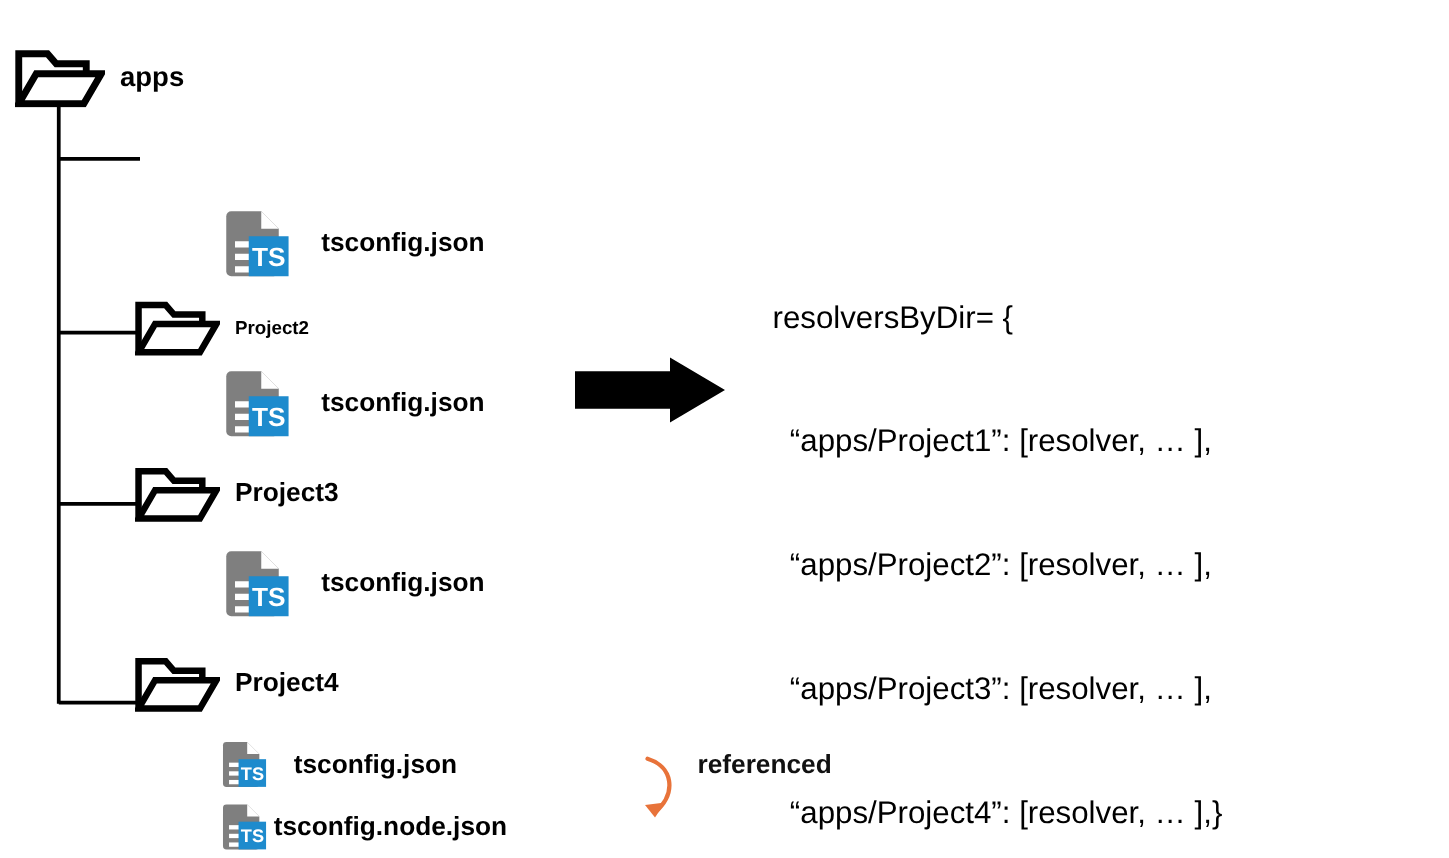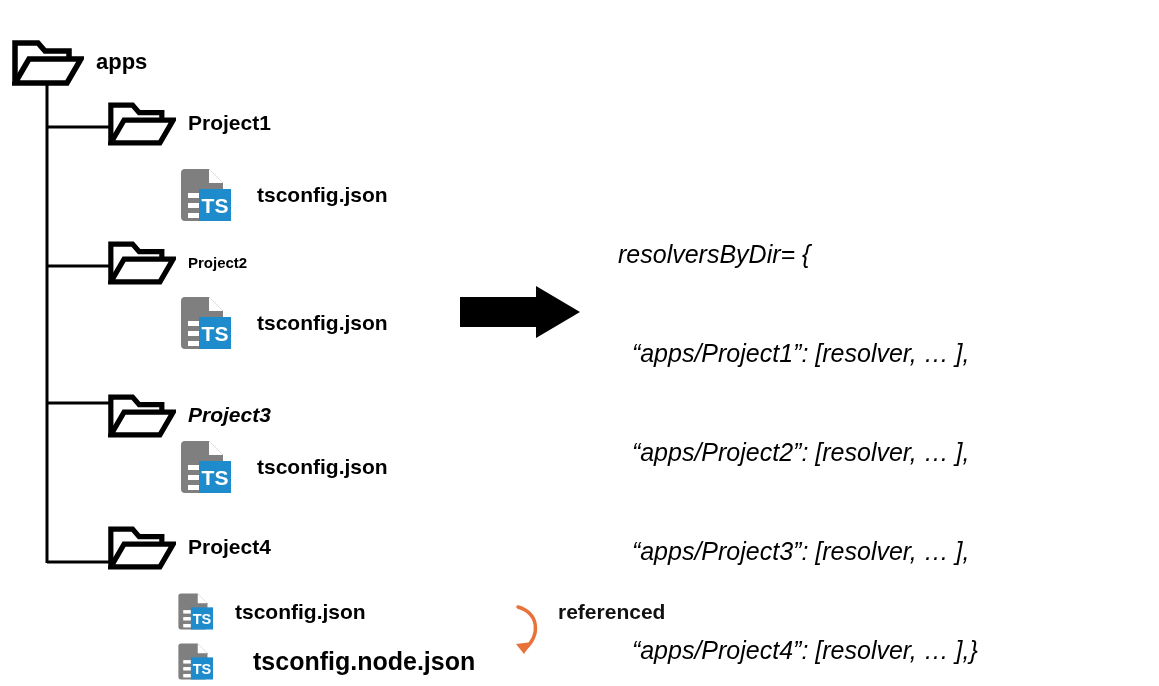--- a/index.html
+++ b/index.html
@@ -64,21 +64,20 @@
     top: 172px;
     font-family: "Liberation Sans", sans-serif;
     font-size: 25px;
     line-height: 33px;
     font-weight: 500;
     color: #000;
     white-space: pre;
   }
   .code-line {
     white-space: pre;
-    font-style: italic;
   }
 
   
   .big-arrow {
     position: absolute;
     left: 458px;
     top: 284px;
   }
 
   
@@ -112,27 +111,20 @@
   </svg>
 
   <div class="node" style="left:12px; top:38px;">
     <svg class="folder-icon" width="72" height="48" viewBox="0 0 72 48" xmlns="http://www.w3.org/2000/svg">
       <path d="M3 45 L3 5 L26 5 L33 13 L57 13 L57 22" fill="none" stroke="#000" stroke-width="5.5" stroke-linejoin="miter" stroke-linecap="butt"></path>
       <path d="M3 45 L17 21 L69 21 L55 45 Z" fill="#ffffff" stroke="#000" stroke-width="5.5" stroke-linejoin="miter"></path>
     </svg>
     <span class="node-label" style="font-size:22px; margin-left:12px;">apps</span>
   </div>
 
-  <div class="node" style="left:108px; top:100px;">
-    <svg class="folder-icon" width="68" height="46" viewBox="0 0 72 48" xmlns="http://www.w3.org/2000/svg">
-      <path d="M3 45 L3 5 L26 5 L33 13 L57 13 L57 22" fill="none" stroke="#000" stroke-width="5.5" stroke-linejoin="miter" stroke-linecap="butt"></path>
-      <path d="M3 45 L17 21 L69 21 L55 45 Z" fill="#ffffff" stroke="#000" stroke-width="5.5" stroke-linejoin="miter"></path>
-    </svg>
-    <span class="node-label" style="font-size:21px; margin-left:12px;">Project1</span>
-  </div>
 
   <div class="node" style="left:179px; top:167px;">
     <svg class="ts-icon" width="52" height="56" viewBox="0 0 52 56" xmlns="http://www.w3.org/2000/svg">
       <path d="M2 6 a4 4 0 0 1 4 -4 L30 2 L44 16 L44 50 a4 4 0 0 1 -4 4 L6 54 a4 4 0 0 1 -4 -4 Z" fill="#7f7f7f"></path>
       <path d="M30 2 L44 16 L30 16 Z" fill="#ffffff"></path>
       <rect x="9" y="26" width="18" height="5" fill="#ffffff"></rect>
       <rect x="9" y="36" width="18" height="5" fill="#ffffff"></rect>
       <rect x="9" y="46" width="18" height="5" fill="#ffffff"></rect>
       <rect x="20" y="22" width="32" height="32" fill="#1e8bcd"></rect>
       <text x="36" y="46" font-family="Liberation Sans, sans-serif" font-size="21" font-weight="bold" fill="#ffffff" text-anchor="middle">TS</text>
@@ -154,21 +146,21 @@
       <path d="M30 2 L44 16 L30 16 Z" fill="#ffffff"></path>
       <rect x="9" y="26" width="18" height="5" fill="#ffffff"></rect>
       <rect x="9" y="36" width="18" height="5" fill="#ffffff"></rect>
       <rect x="9" y="46" width="18" height="5" fill="#ffffff"></rect>
       <rect x="20" y="22" width="32" height="32" fill="#1e8bcd"></rect>
       <text x="36" y="46" font-family="Liberation Sans, sans-serif" font-size="21" font-weight="bold" fill="#ffffff" text-anchor="middle">TS</text>
     </svg>
     <span class="node-label" style="font-size:21px; margin-left:26px;">tsconfig.json</span>
   </div>
 
-  <div class="node" style="left:108px; top:392px;font-style:italic;">
+  <div class="node" style="left:108px; top:372px;">
     <svg class="folder-icon" width="68" height="46" viewBox="0 0 72 48" xmlns="http://www.w3.org/2000/svg">
       <path d="M3 45 L3 5 L26 5 L33 13 L57 13 L57 22" fill="none" stroke="#000" stroke-width="5.5" stroke-linejoin="miter" stroke-linecap="butt"></path>
       <path d="M3 45 L17 21 L69 21 L55 45 Z" fill="#ffffff" stroke="#000" stroke-width="5.5" stroke-linejoin="miter"></path>
     </svg>
     <span class="node-label" style="font-size:21px; margin-left:12px;">Project3</span>
   </div>
 
   <div class="node" style="left:179px; top:439px;">
     <svg class="ts-icon" width="52" height="56" viewBox="0 0 52 56" xmlns="http://www.w3.org/2000/svg">
       <path d="M2 6 a4 4 0 0 1 4 -4 L30 2 L44 16 L44 50 a4 4 0 0 1 -4 4 L6 54 a4 4 0 0 1 -4 -4 Z" fill="#7f7f7f"></path>
@@ -206,21 +198,21 @@
   <div class="node" style="left:177px; top:642px;">
     <svg class="ts-icon" width="36" height="39" viewBox="0 0 52 56" xmlns="http://www.w3.org/2000/svg">
       <path d="M2 6 a4 4 0 0 1 4 -4 L30 2 L44 16 L44 50 a4 4 0 0 1 -4 4 L6 54 a4 4 0 0 1 -4 -4 Z" fill="#7f7f7f"></path>
       <path d="M30 2 L44 16 L30 16 Z" fill="#ffffff"></path>
       <rect x="9" y="26" width="18" height="5" fill="#ffffff"></rect>
       <rect x="9" y="36" width="18" height="5" fill="#ffffff"></rect>
       <rect x="9" y="46" width="18" height="5" fill="#ffffff"></rect>
       <rect x="20" y="22" width="32" height="32" fill="#1e8bcd"></rect>
       <text x="36" y="46" font-family="Liberation Sans, sans-serif" font-size="21" font-weight="bold" fill="#ffffff" text-anchor="middle">TS</text>
     </svg>
-    <span class="node-label" style="font-size:25px; margin-left:40px;">tsconfig.node.json</span>
+    <span class="node-label" style="font-size:21px; margin-left:6px;">tsconfig.node.json</span>
   </div>
 
   <svg class="big-arrow" width="126" height="56" viewBox="0 0 126 56" xmlns="http://www.w3.org/2000/svg">
     <path d="M2 13 L78 13 L78 2 L122 28 L78 54 L78 43 L2 43 Z" fill="#000000"></path>
   </svg>
 
   <div class="code-block">
     <div class="code-line">resolversByDir= {</div>
     <div class="code-line">  “apps/Project1”: [resolver, … ],</div>
     <div class="code-line">  “apps/Project2”: [resolver, … ],</div>

